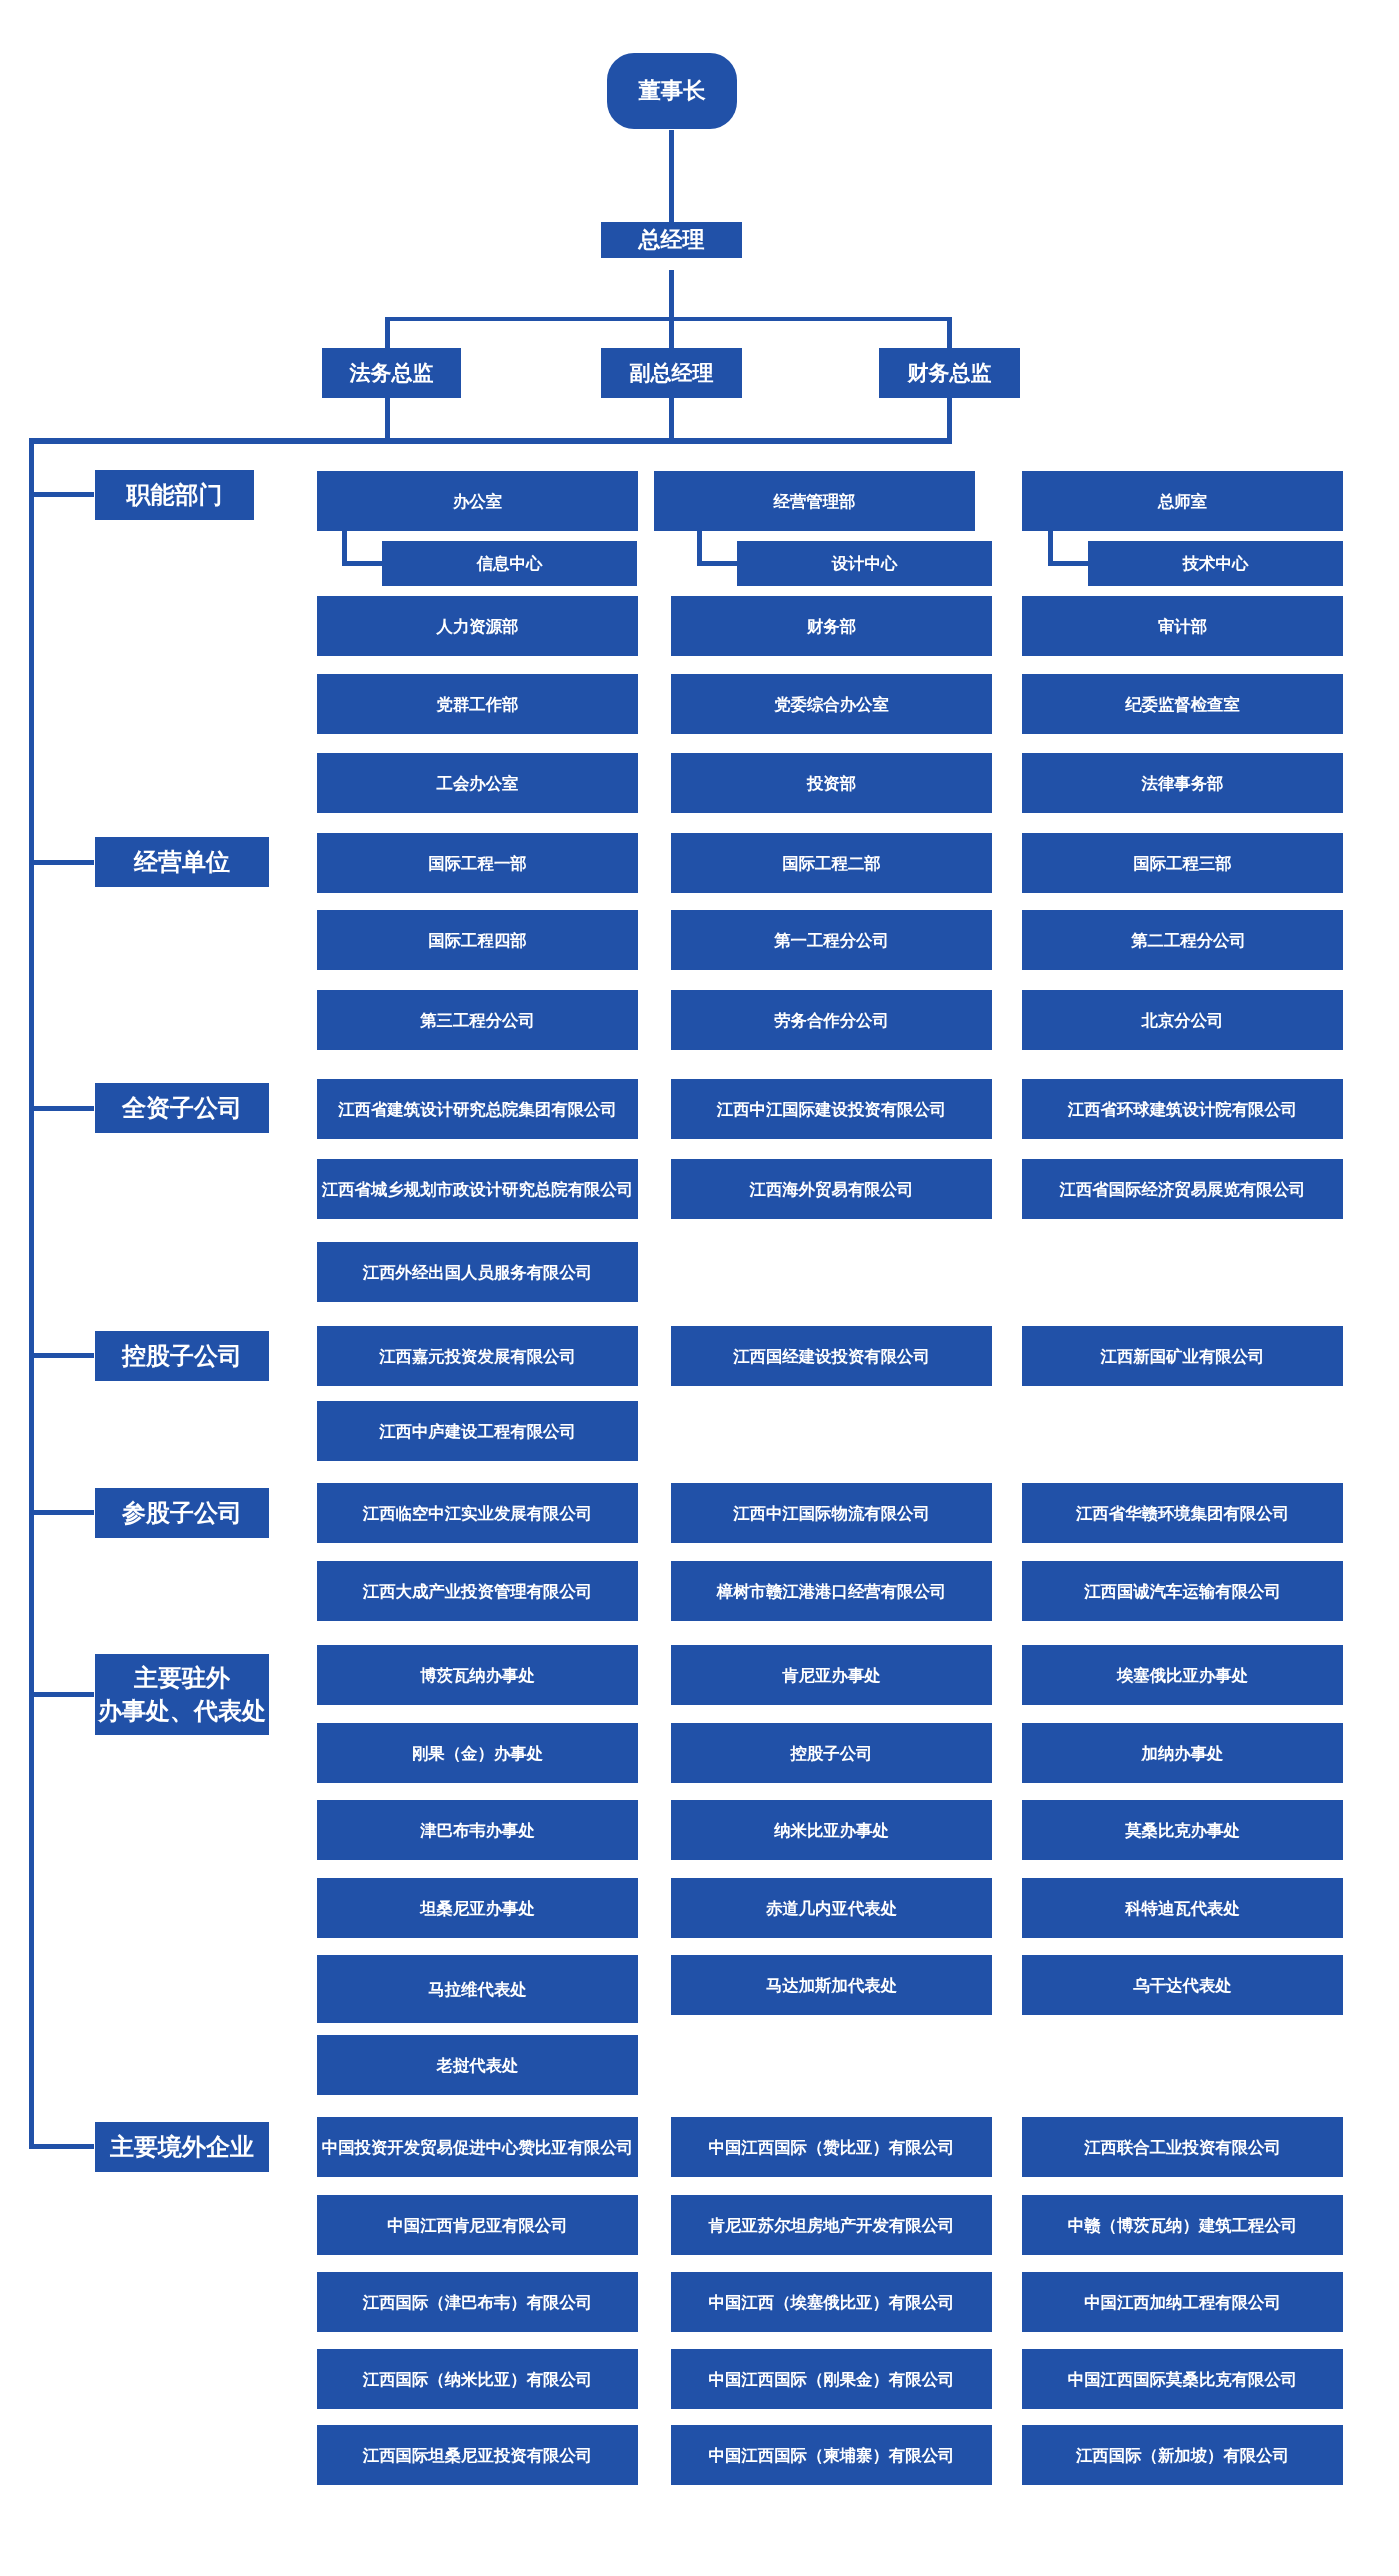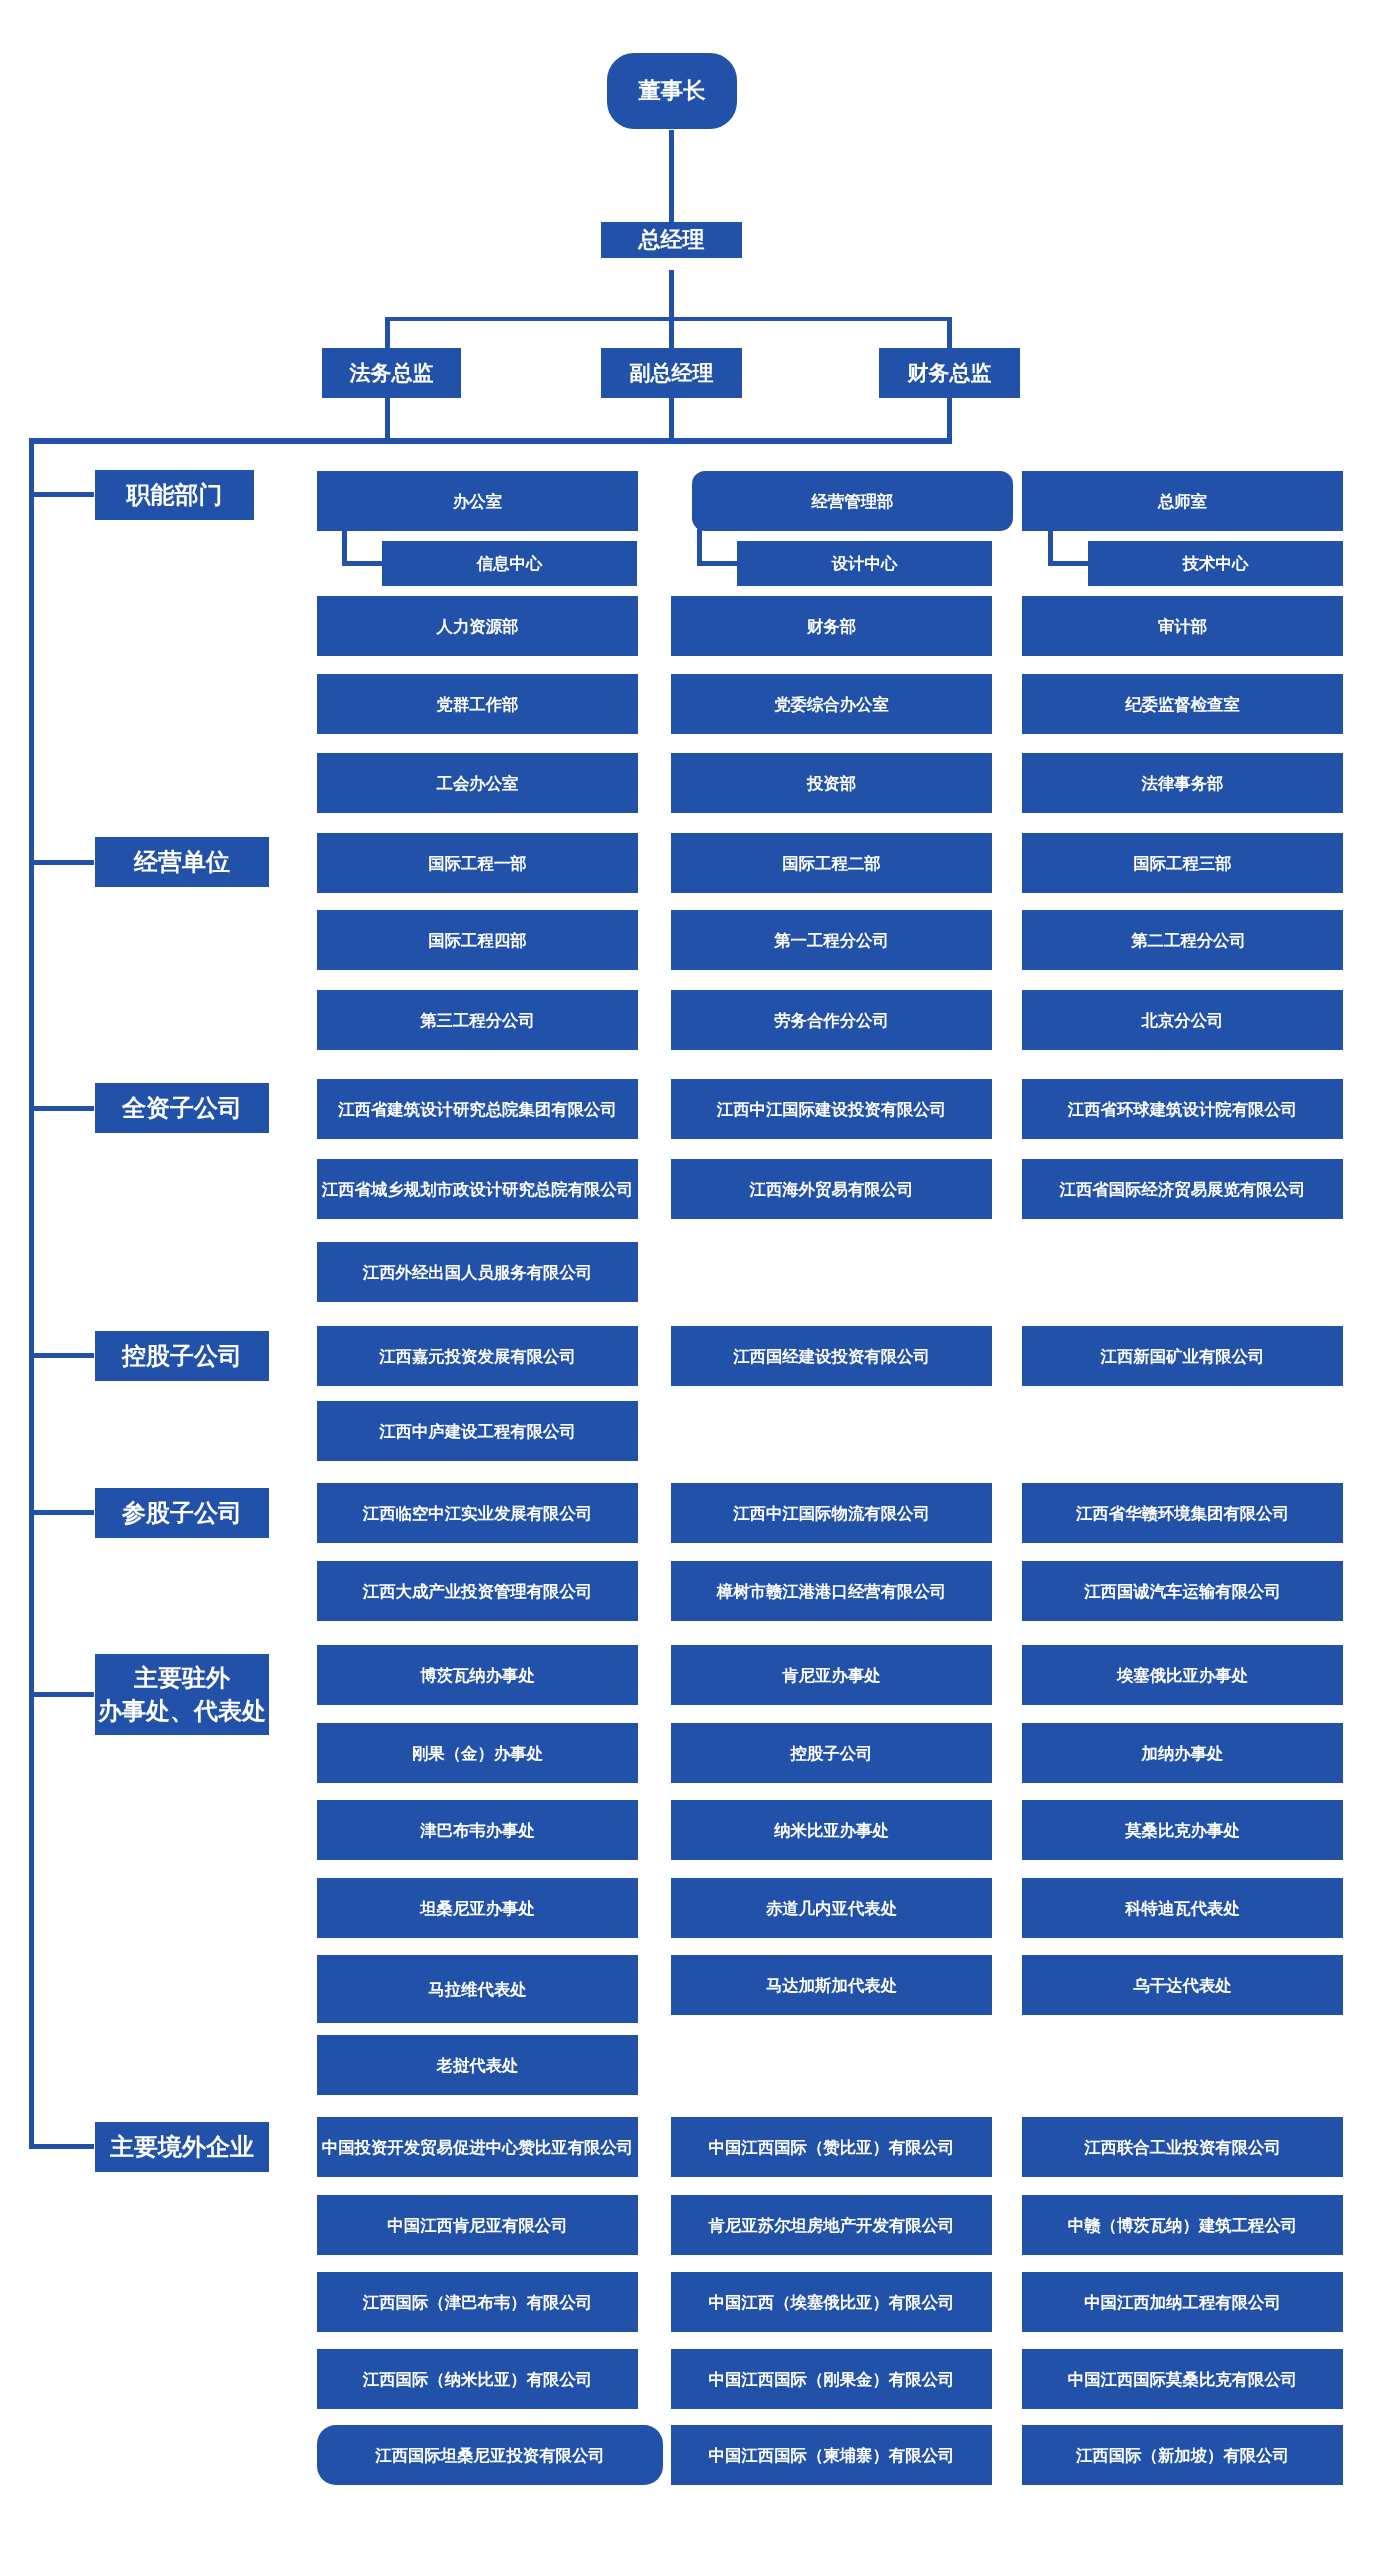--- a/index.html
+++ b/index.html
@@ -71,21 +71,21 @@
     </div>
     <div class="node org-box" style="left: 317px; top: 596px; width: 321px; height: 60px;">
       <span>人力资源部</span>
     </div>
     <div class="node org-box" style="left: 317px; top: 674px; width: 321px; height: 60px;">
       <span>党群工作部</span>
     </div>
     <div class="node org-box" style="left: 317px; top: 753px; width: 321px; height: 60px;">
       <span>工会办公室</span>
     </div>
-    <div class="node org-box" style="left: 692px; top: 471px; width: 321px; height: 60px; border-radius: 13px;">
+    <div class="node org-box" style="left: 654px; top: 471px; width: 321px; height: 60px;">
       <span>经营管理部</span>
     </div>
     <div class="connector" style="left: 697px; top: 529px; width: 4.8px; height: 37px;"></div>
     <div class="connector" style="left: 697px; top: 561px; width: 40px; height: 4.8px;"></div>
     <div class="node sub-box" style="left: 737px; top: 541px; width: 255px; height: 45px;">
       <span>设计中心</span>
     </div>
     <div class="node org-box" style="left: 671px; top: 596px; width: 321px; height: 60px;">
       <span>财务部</span>
     </div>
@@ -268,21 +268,21 @@
     </div>
     <div class="node org-box" style="left: 317px; top: 2195px; width: 321px; height: 60px;">
       <span>中国江西肯尼亚有限公司</span>
     </div>
     <div class="node org-box" style="left: 317px; top: 2272px; width: 321px; height: 60px;">
       <span>江西国际（津巴布韦）有限公司</span>
     </div>
     <div class="node org-box" style="left: 317px; top: 2349px; width: 321px; height: 60px;">
       <span>江西国际（纳米比亚）有限公司</span>
     </div>
-    <div class="node org-box" style="left: 317px; top: 2425px; width: 346px; height: 60px; border-radius: 19px;">
+    <div class="node org-box" style="left: 317px; top: 2425px; width: 321px; height: 60px;">
       <span>江西国际坦桑尼亚投资有限公司</span>
     </div>
     <div class="node org-box" style="left: 671px; top: 2117px; width: 321px; height: 60px;">
       <span>中国江西国际（赞比亚）有限公司</span>
     </div>
     <div class="node org-box" style="left: 671px; top: 2195px; width: 321px; height: 60px;">
       <span>肯尼亚苏尔坦房地产开发有限公司</span>
     </div>
     <div class="node org-box" style="left: 671px; top: 2272px; width: 321px; height: 60px;">
       <span>中国江西（埃塞俄比亚）有限公司</span>

